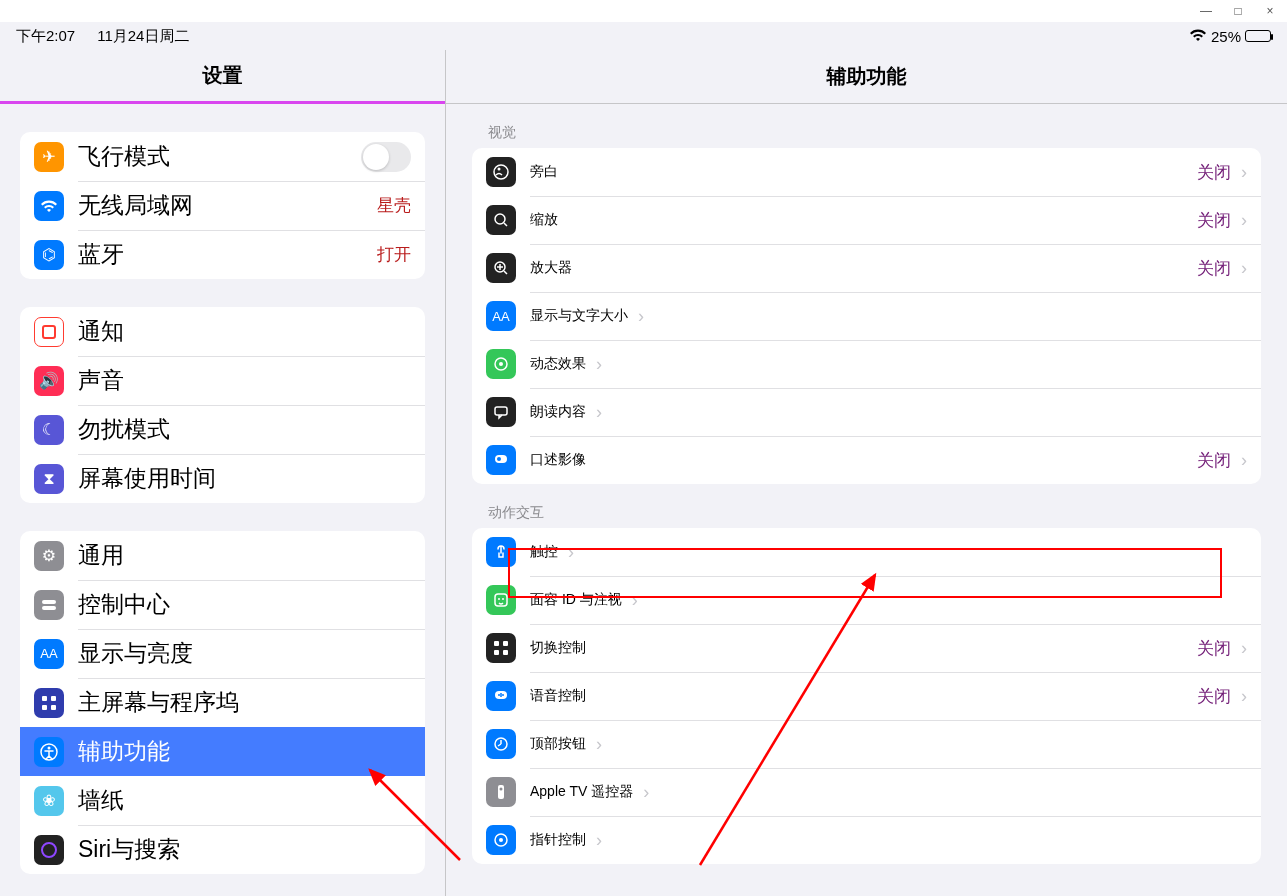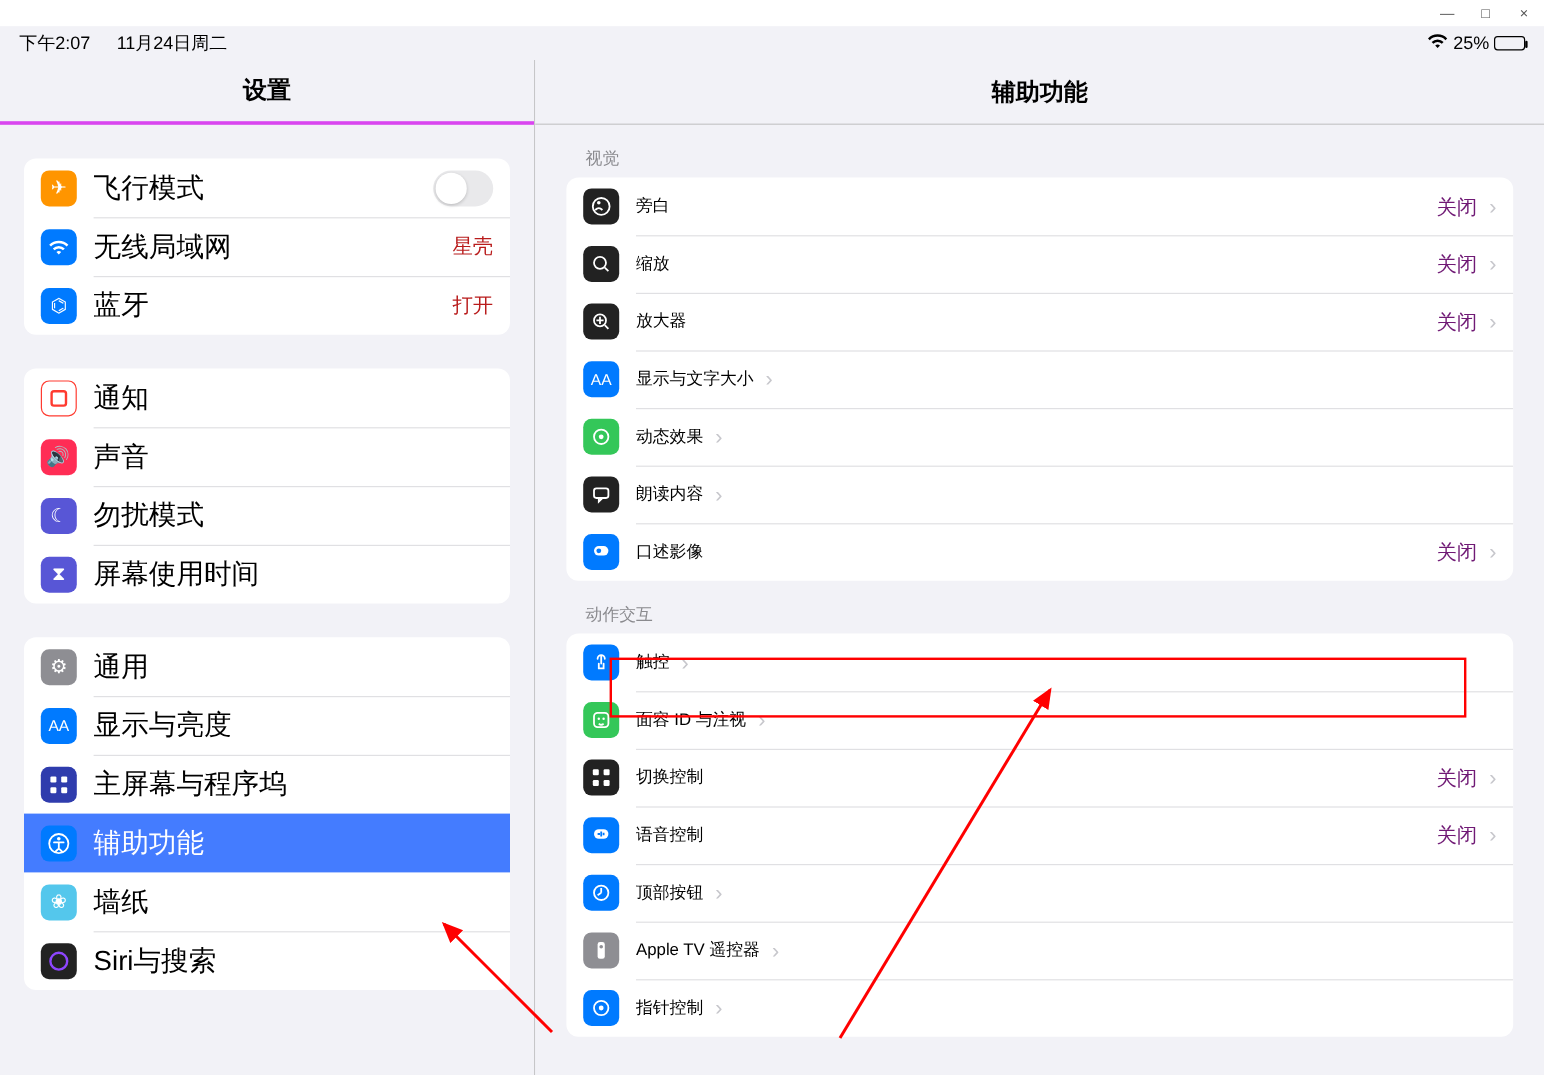--- a/index.html
+++ b/index.html
@@ -236,20 +236,29 @@
           <span class="label">屏幕使用时间</span>
         </div>
       </div>
 
       <div class="group">
         <div class="row">
           <div class="icon" style="background:#8e8e93">
               <span class="ico">⚙</span>
             </div>
           <span class="label">通用</span>
+        </div>
+        <div class="row">
+          <div class="icon" style="background:#8e8e93">
+            <svg width="18" height="18" viewBox="0 0 18 18">
+                <rect x="2" y="4" width="14" height="4" rx="2" fill="#fff"></rect>
+                <rect x="2" y="10" width="14" height="4" rx="2" fill="#fff"></rect>
+              </svg>
+          </div>
+          <span class="label">控制中心</span>
         </div>
         <div class="row">
           <div class="icon" style="background:#007aff">
               <span class="ico" style="font-size:13px;">AA</span>
             </div>
           <span class="label">显示与亮度</span>
         </div>
         <div class="row">
           <div class="icon" style="background:#2f3cad">
             <svg width="18" height="18" viewBox="0 0 18 18">

